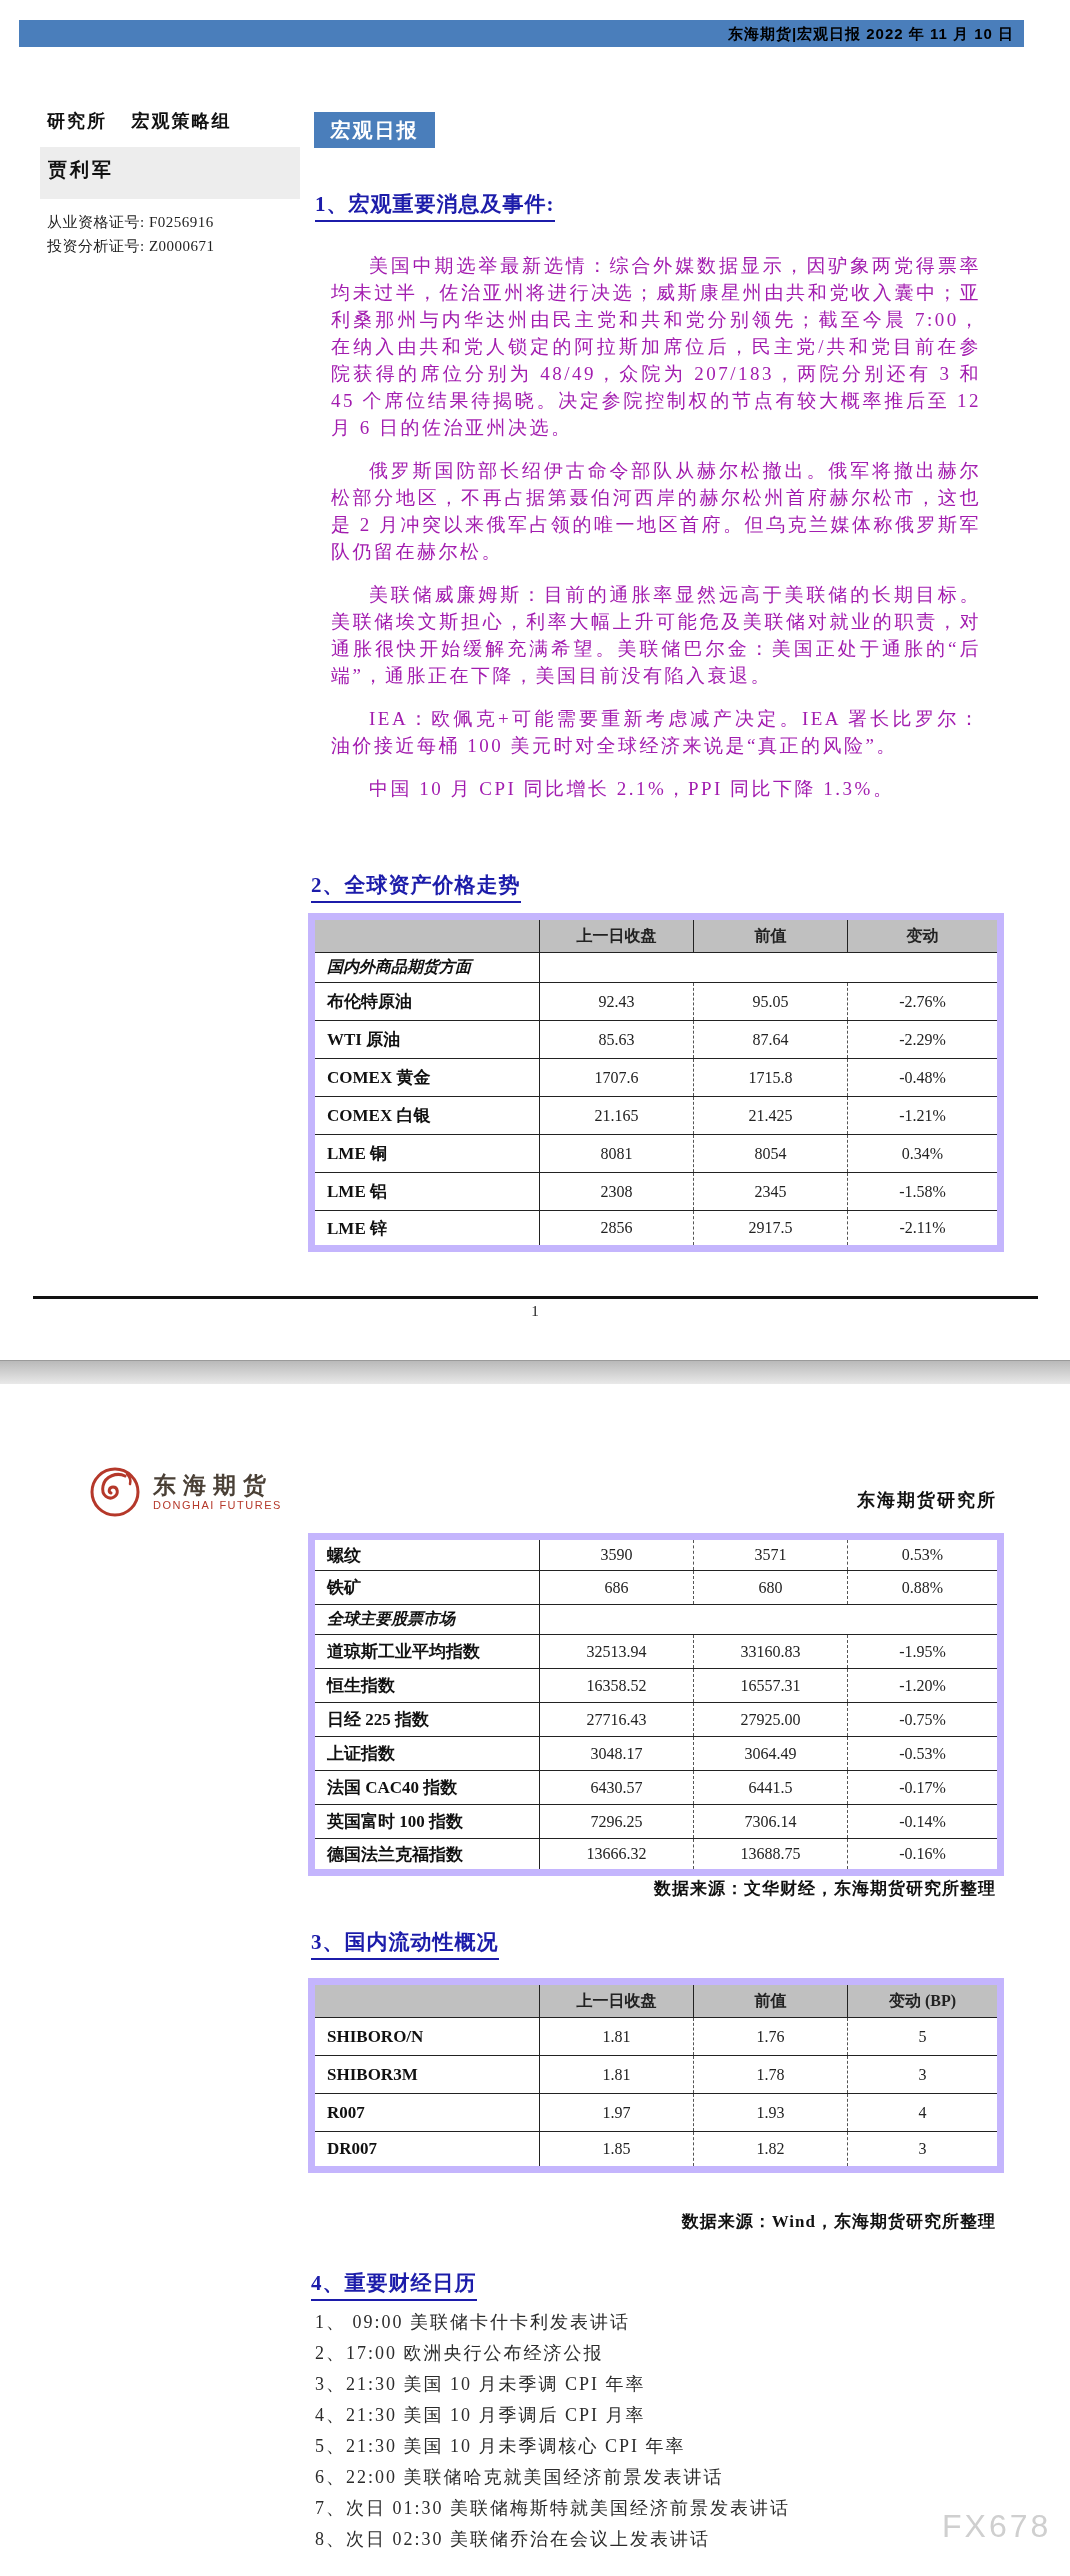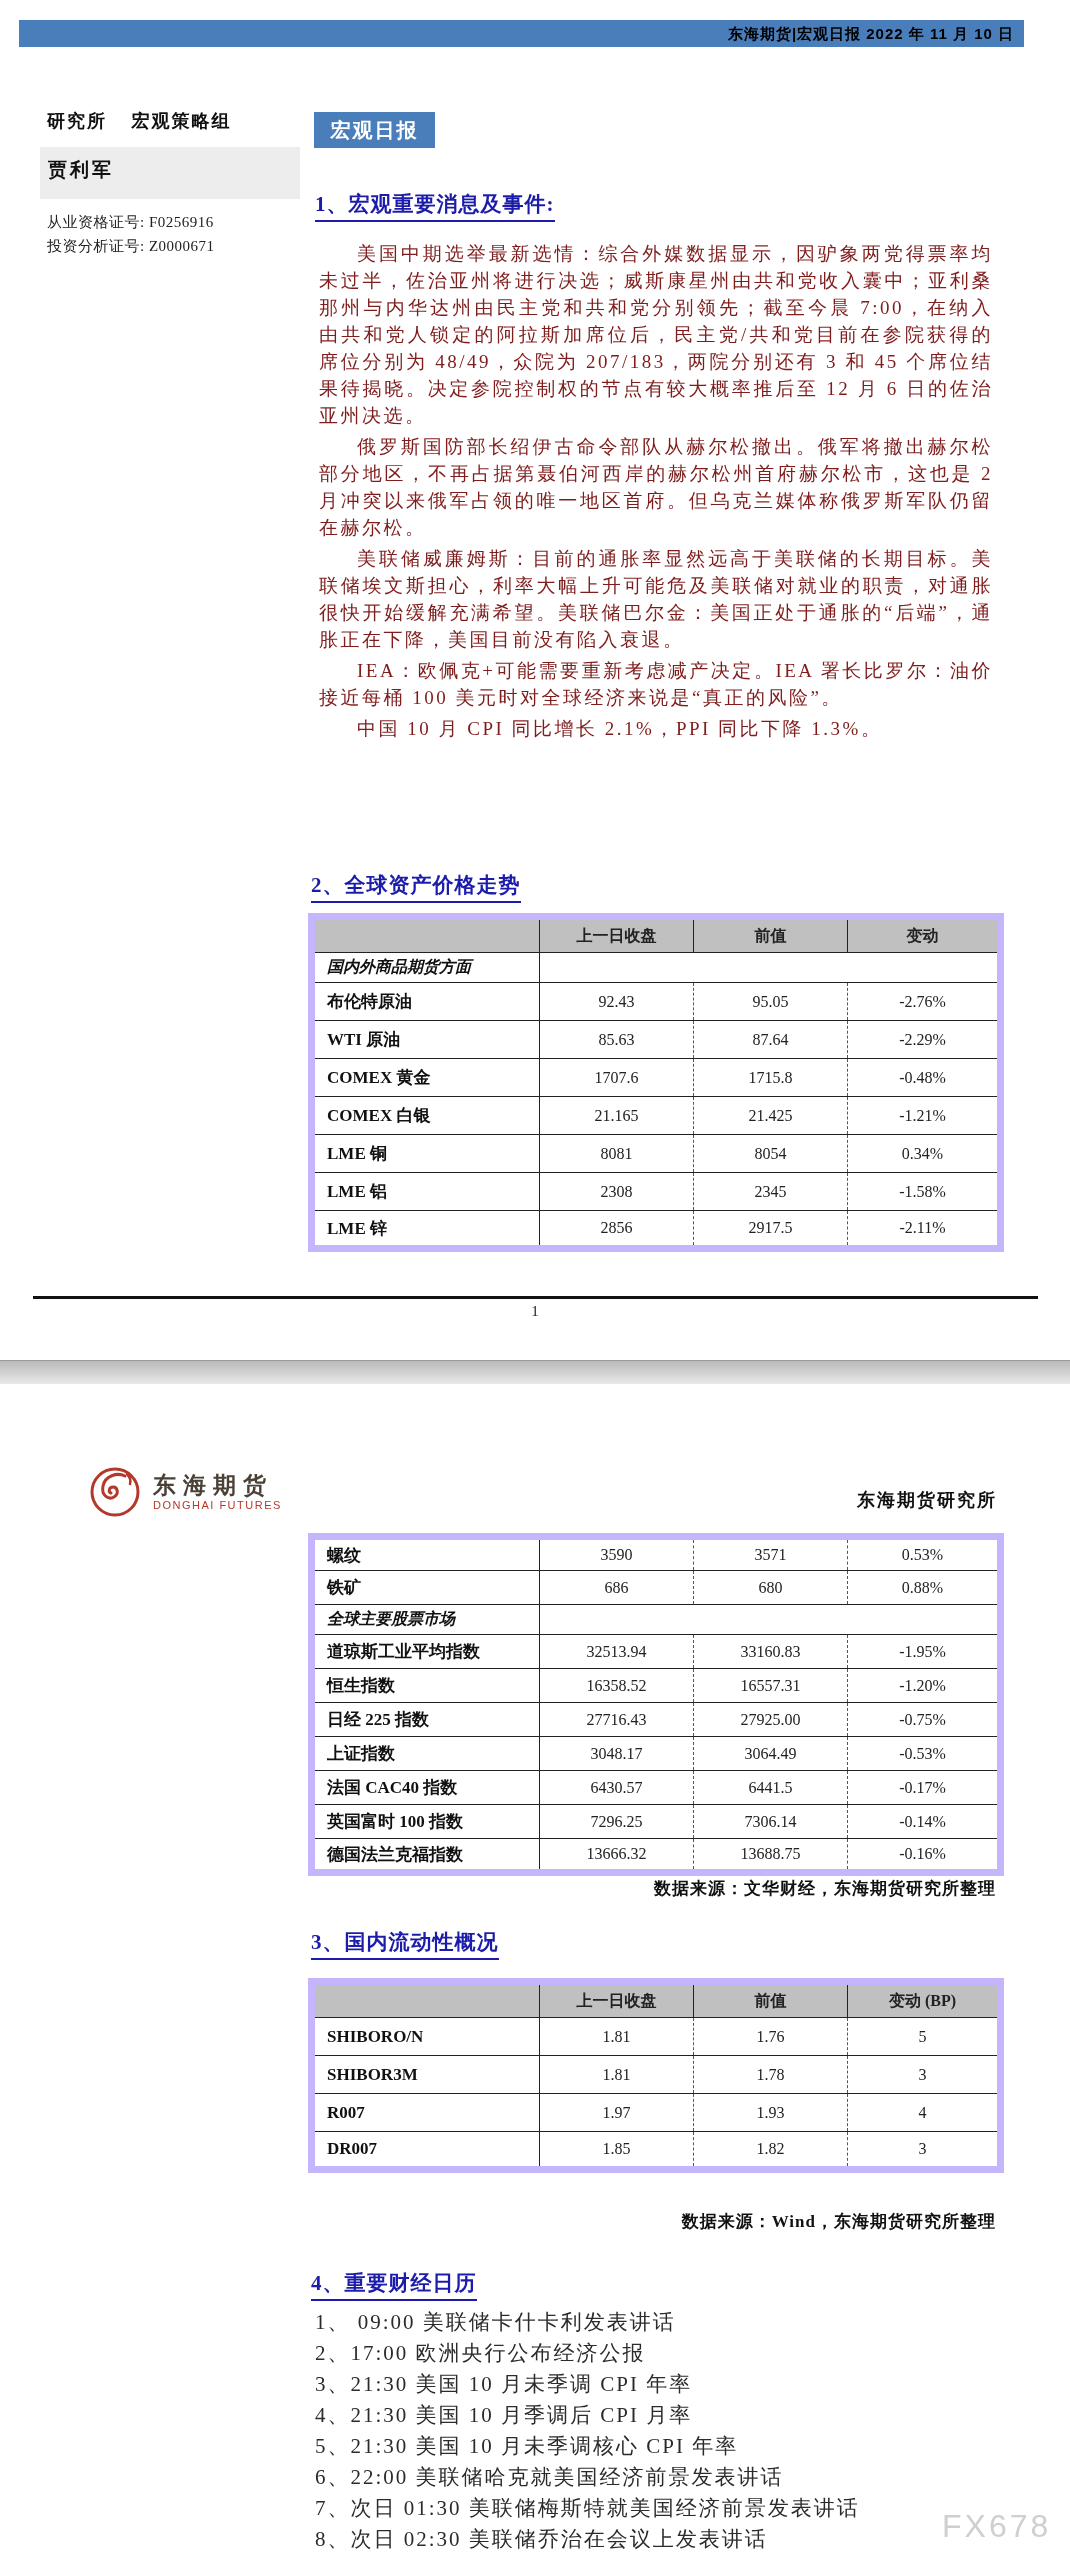--- a/index.html
+++ b/index.html
@@ -23,21 +23,21 @@
   
   .badge{position:absolute;left:314px;top:112px;width:121px;height:36px;background:#4a7ebb;color:#fff;
          font-weight:bold;font-size:20px;line-height:36px;text-align:center;letter-spacing:2px;}
 
   
   .sec-head{position:absolute;color:#1c1caa;font-weight:bold;font-size:21px;letter-spacing:1px;
             border-bottom:2px solid #1c1caa;padding-bottom:2px;display:inline-block;}
 
   
   .paras{position:absolute;left:315px;top:236px;width:682px;}
-  .paras p{margin:4px;font-size:19px;line-height:27px;color:#7f1d1d;text-align:justify;
+  .paras p{margin:16px;font-size:19px;line-height:27px;color:#a21caf;text-align:justify;
            text-indent:2em;letter-spacing:2.5px;}
 
   
   table.tbl{position:absolute;left:308px;border-collapse:collapse;table-layout:fixed;width:688px;
             border:7px solid #c4b5fd;background:#fff;}
   table.tbl td,table.tbl th{border-top:1px solid #222;box-sizing:border-box;overflow:hidden;white-space:nowrap;}
   table.tbl th{background:#c0c0c0;font-size:16px;font-weight:bold;text-align:center;height:36px;
                border-left:1px solid #222;}
   table.tbl th.name{border-left:none;}
   table.tbl td.name{font-weight:bold;font-size:17px;padding-left:12px;border-right:1.5px solid #222;color:#111;margin-left:13px;}
@@ -63,21 +63,21 @@
   .logo{position:absolute;left:87px;top:1464px;display:flex;align-items:center;}
   .logo-mark{width:56px;height:56px;margin-right:10px;}
   .logo-cn{font-size:23px;font-weight:bold;color:#4a4036;letter-spacing:7px;line-height:26px;}
   .logo-en{font-size:11px;font-weight:normal;color:#b5382a;letter-spacing:1.5px;
            font-family:"Liberation Sans","DejaVu Sans",sans-serif;}
   .p2-right{position:absolute;left:645px;top:1488px;width:352px;text-align:right;font-weight:bold;
             font-size:18px;color:#111;letter-spacing:2px;}
 
   
   .calendar{position:absolute;left:315px;top:2307px;width:694px;}
-  .calendar div{font-size:21px;line-height:31px;color:#2b2b2b;letter-spacing:2px;}
+  .calendar div{font-size:18px;line-height:31px;color:#2b2b2b;letter-spacing:2px;}
 
   .watermark{position:absolute;left:942px;top:2508px;font-size:32px;color:#cfcfcf;
              letter-spacing:3px;font-family:"Liberation Sans","DejaVu Sans",sans-serif;}
 </style>
 </head>
 <body>
 
 <div id="page">
 
   <div class="banner">

